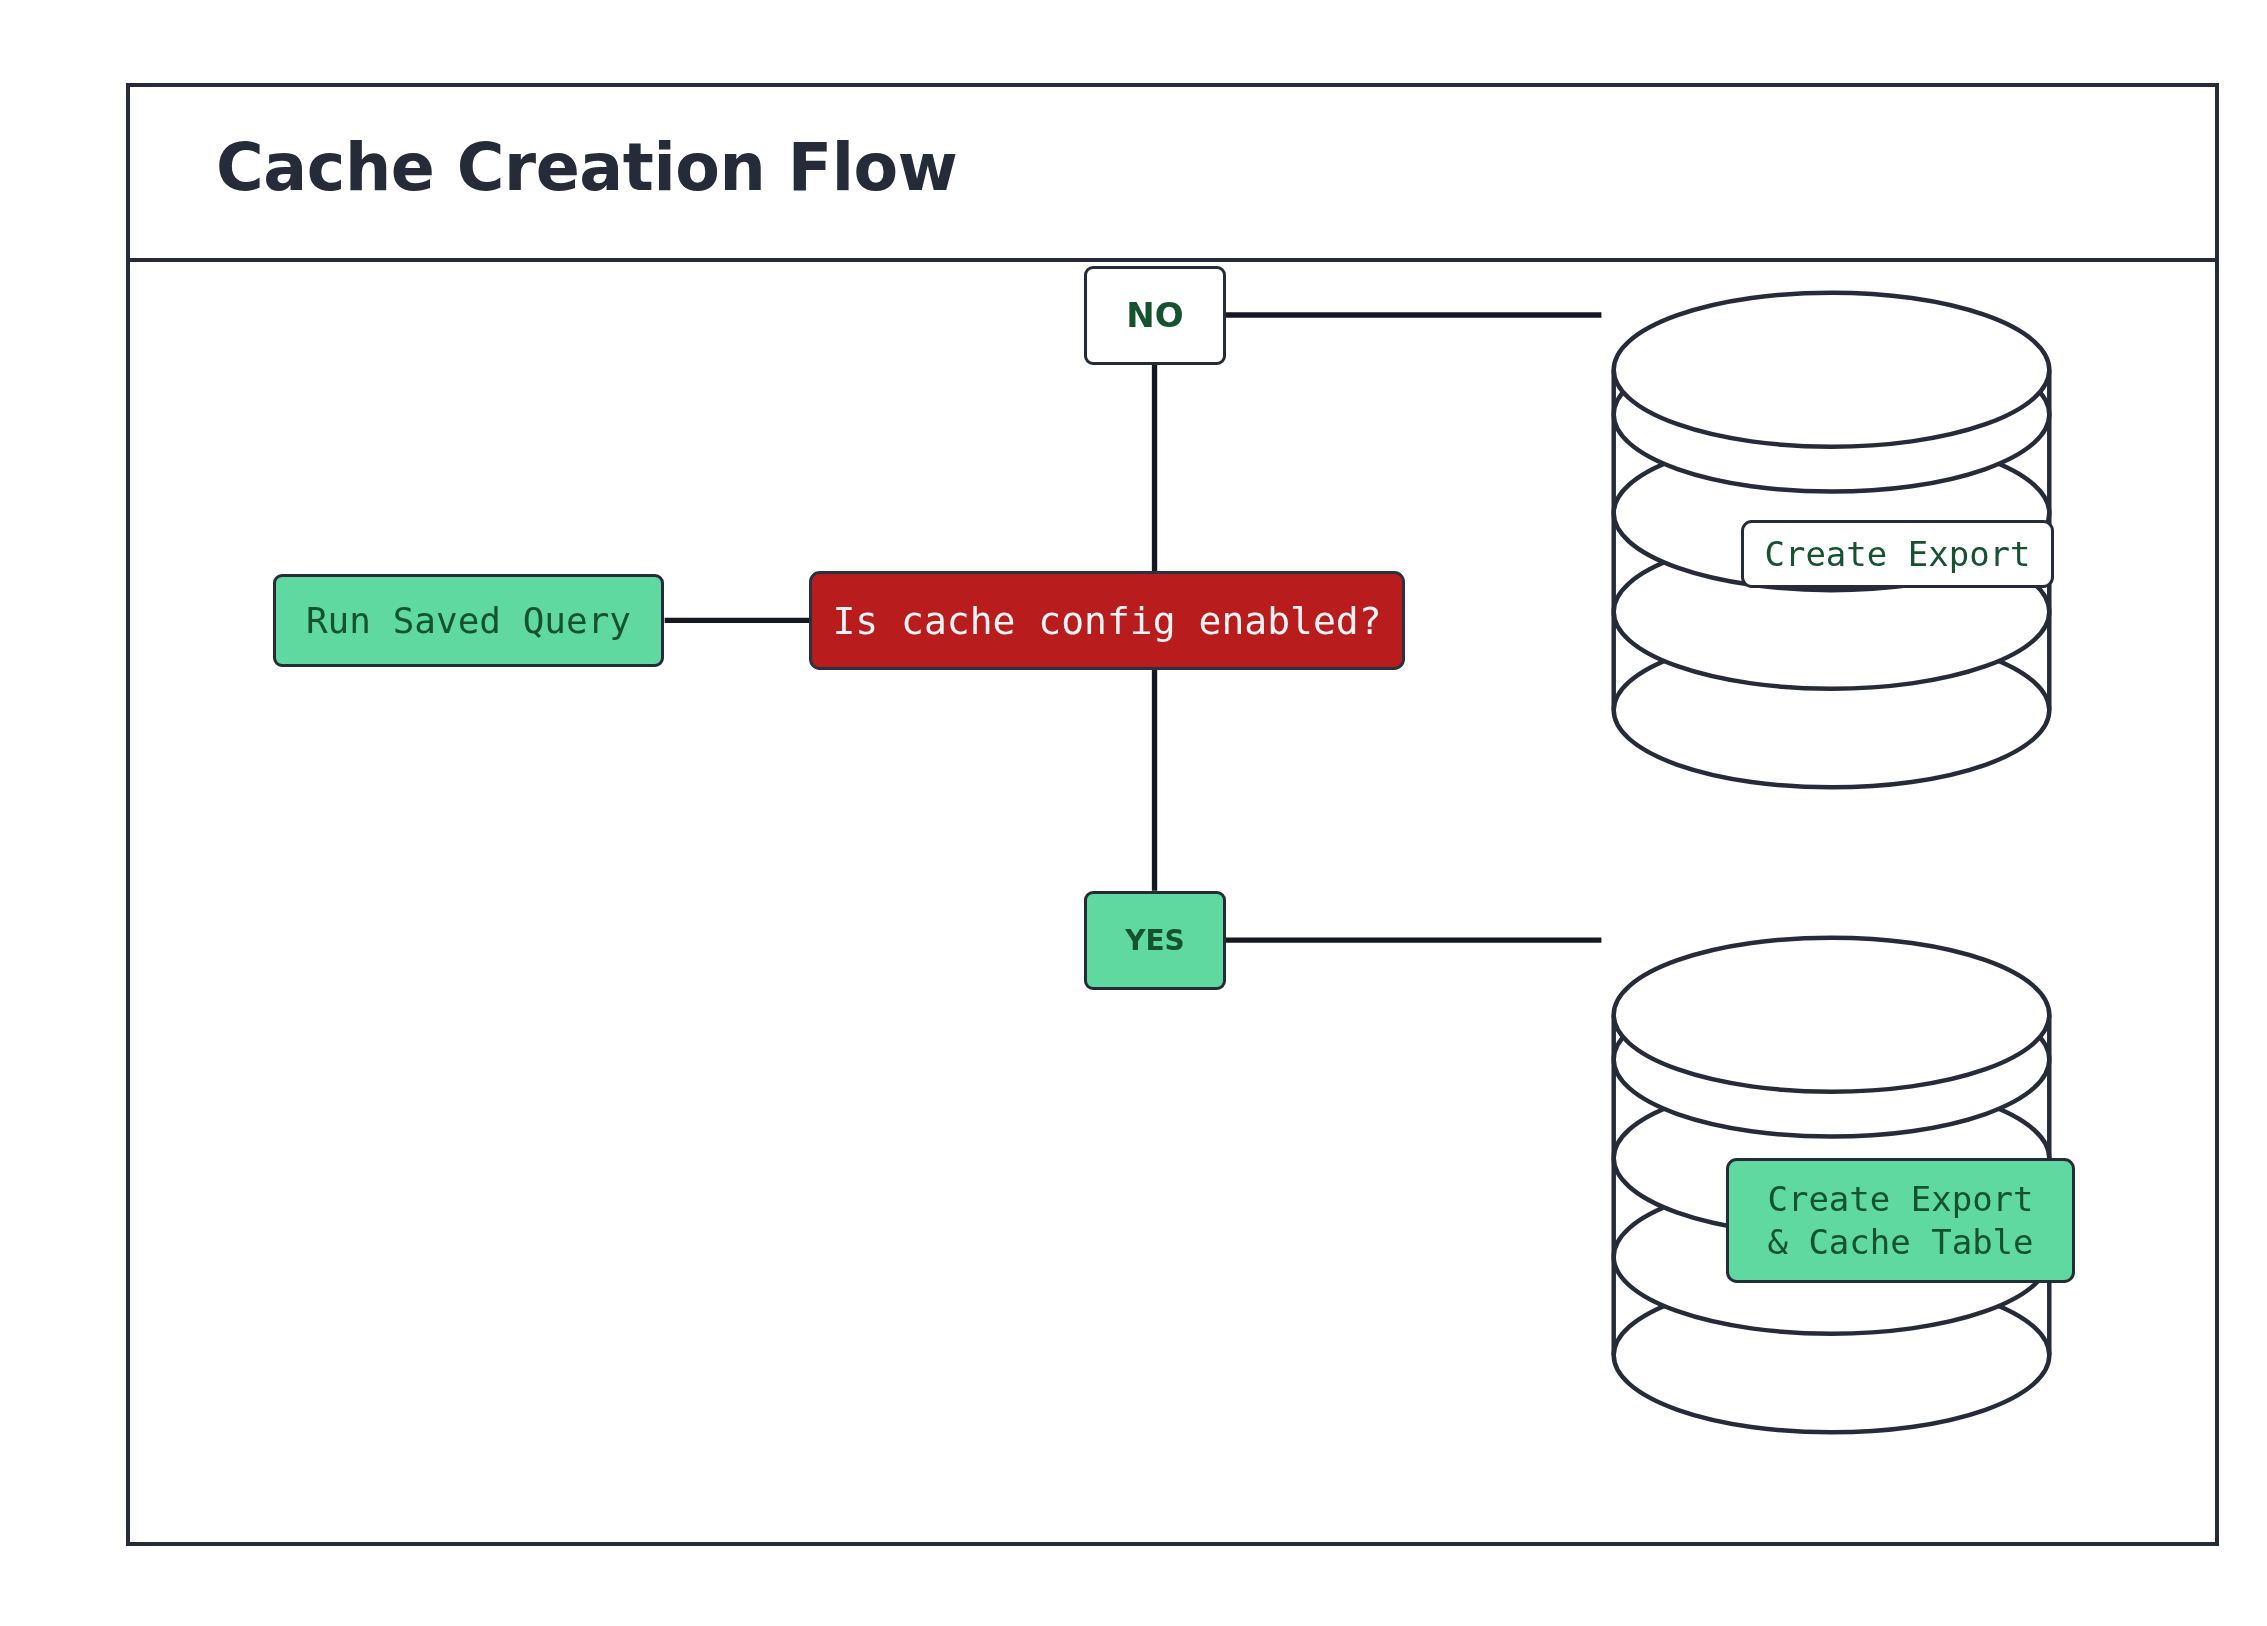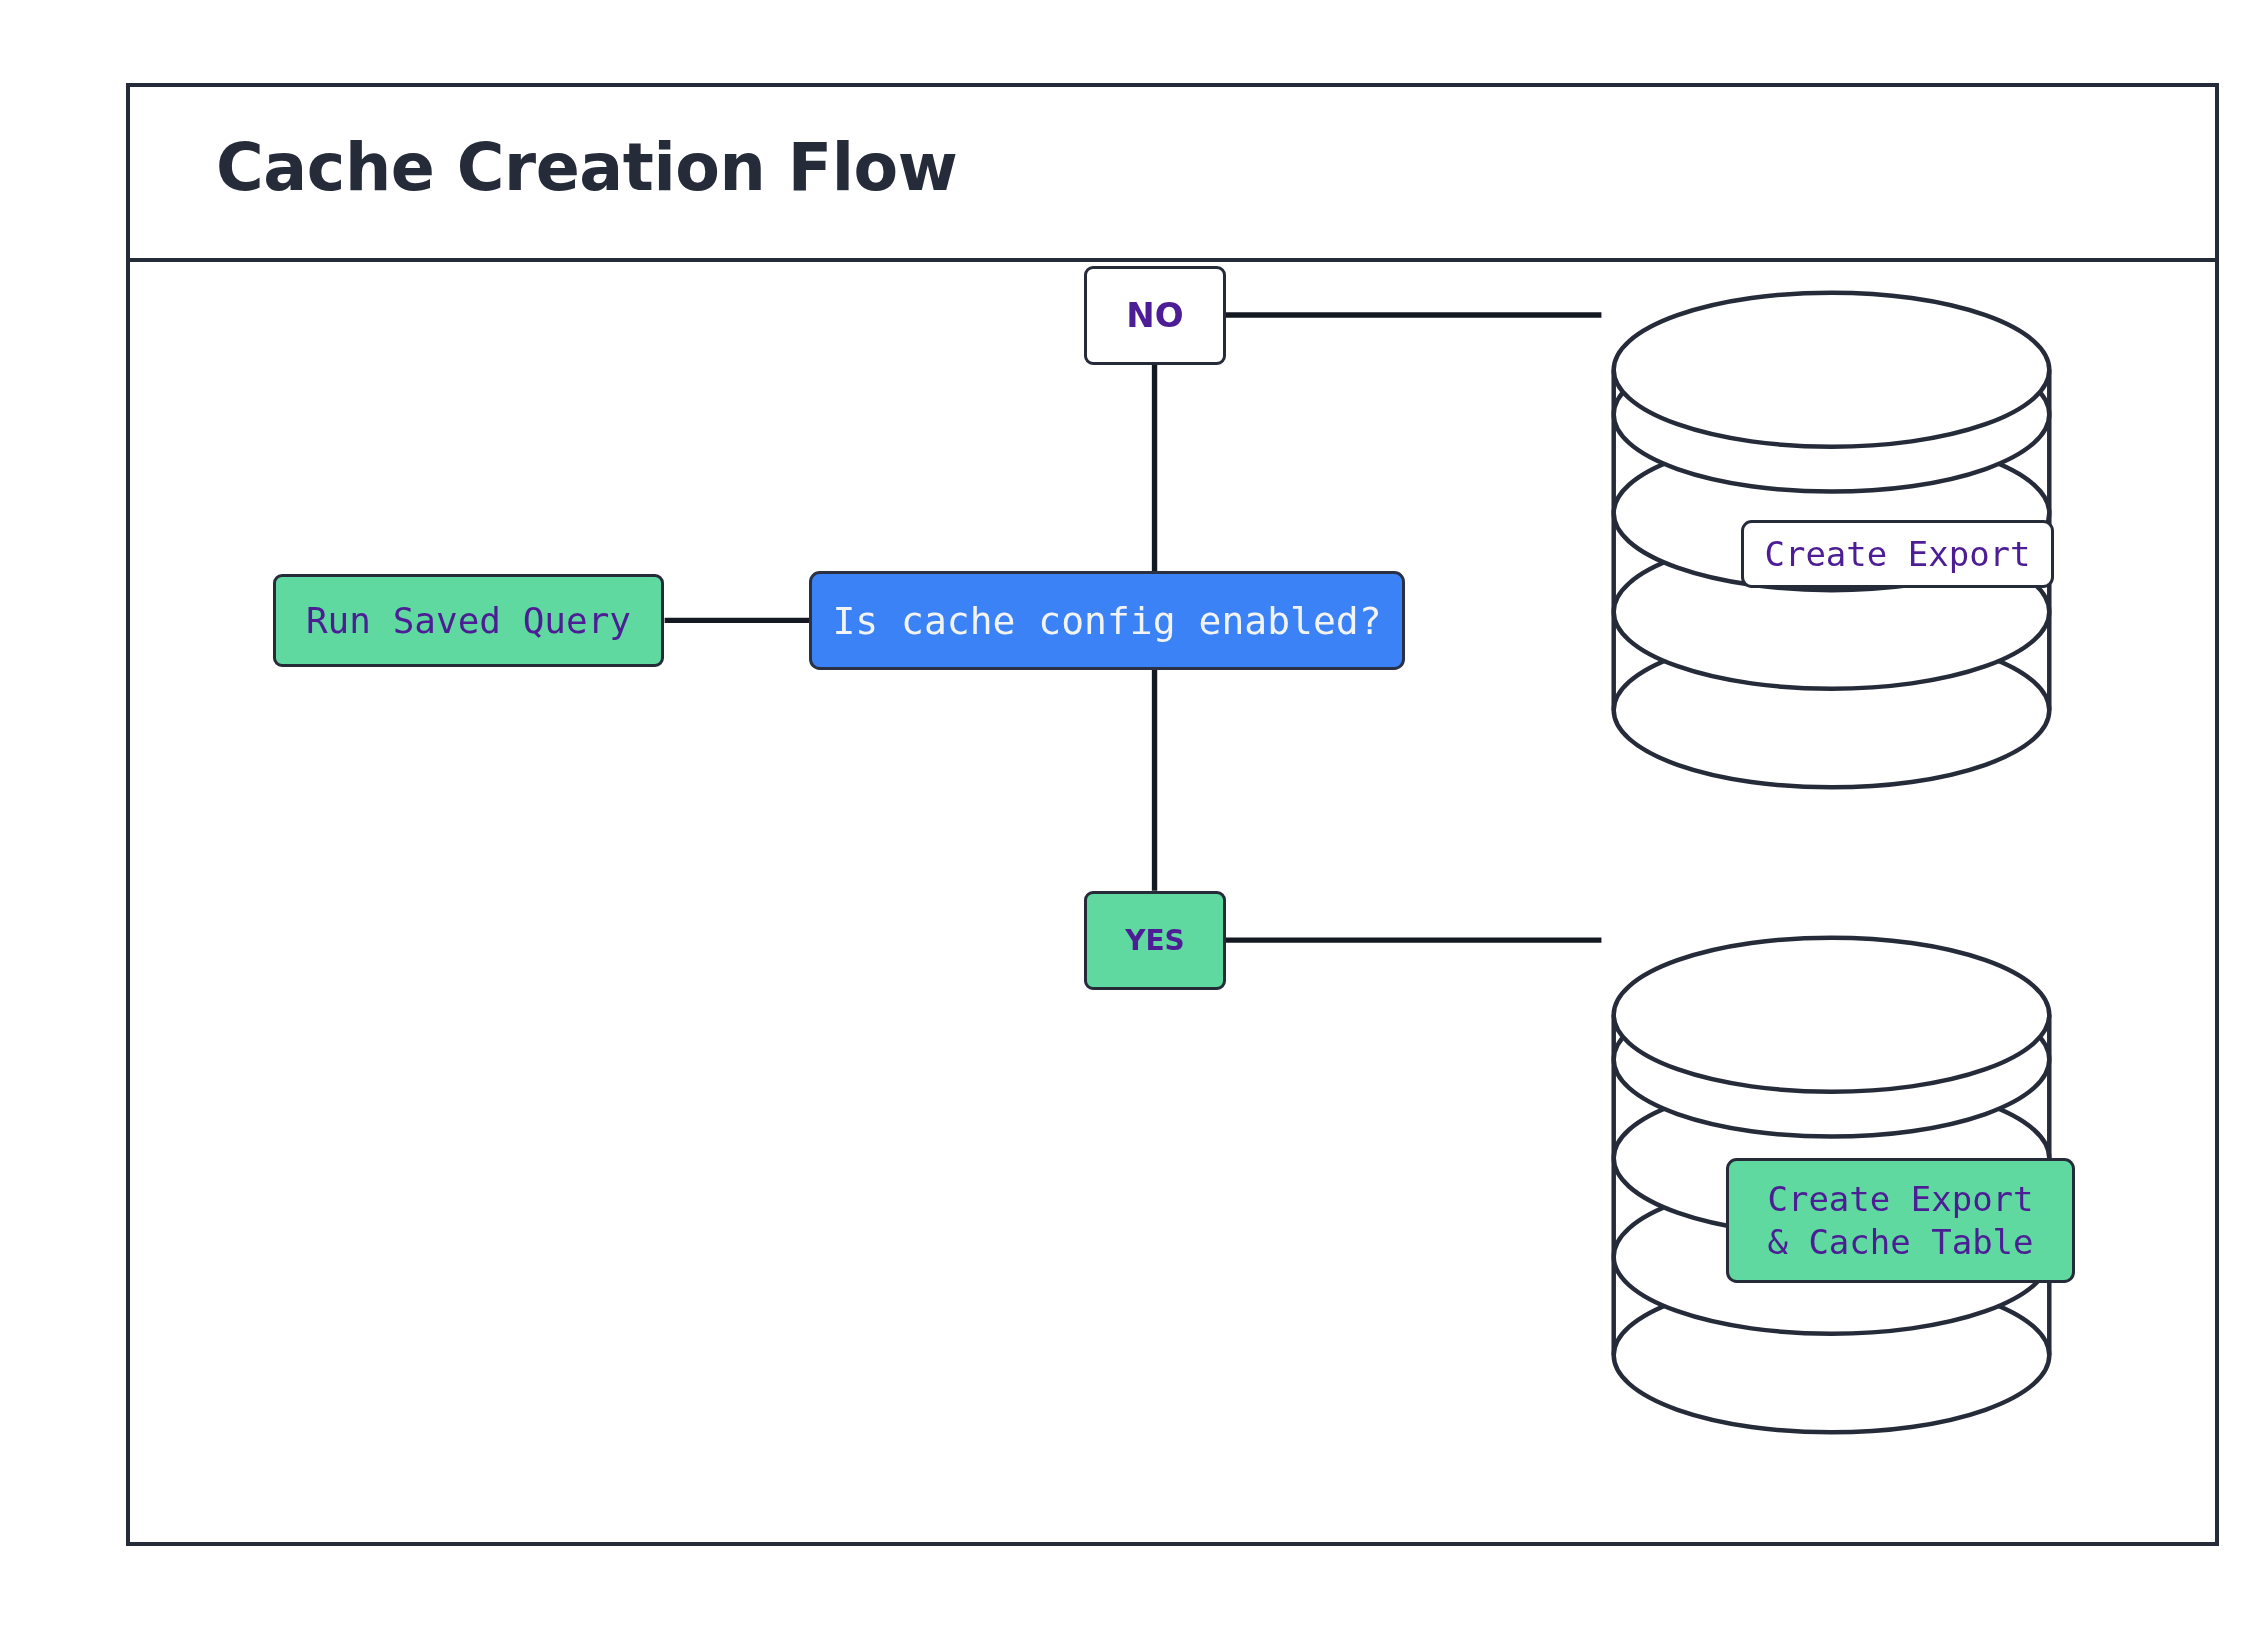--- a/index.html
+++ b/index.html
@@ -78,25 +78,25 @@
     position: absolute;
     box-sizing: border-box;
     border: 3.6px solid #262b3a;
     border-radius: 9px;
     display: flex;
     align-items: center;
     justify-content: center;
     text-align: center;
     font-family: "DejaVu Sans Mono", monospace;
     background: #ffffff;
-    color: #4c1d95;
+    color: #14532d;
   }
   .node.green { background: #5fd99f; }
   .node.dark {
-    background: #3b82f6;
+    background: #b91c1c;
     border-color: #2b3142;
     color: #f2f3f5;
   }
   .node.label-box {
     font-family: "DejaVu Sans", sans-serif;
     font-weight: bold;
   }
 
   
   #node-run-saved-query {

